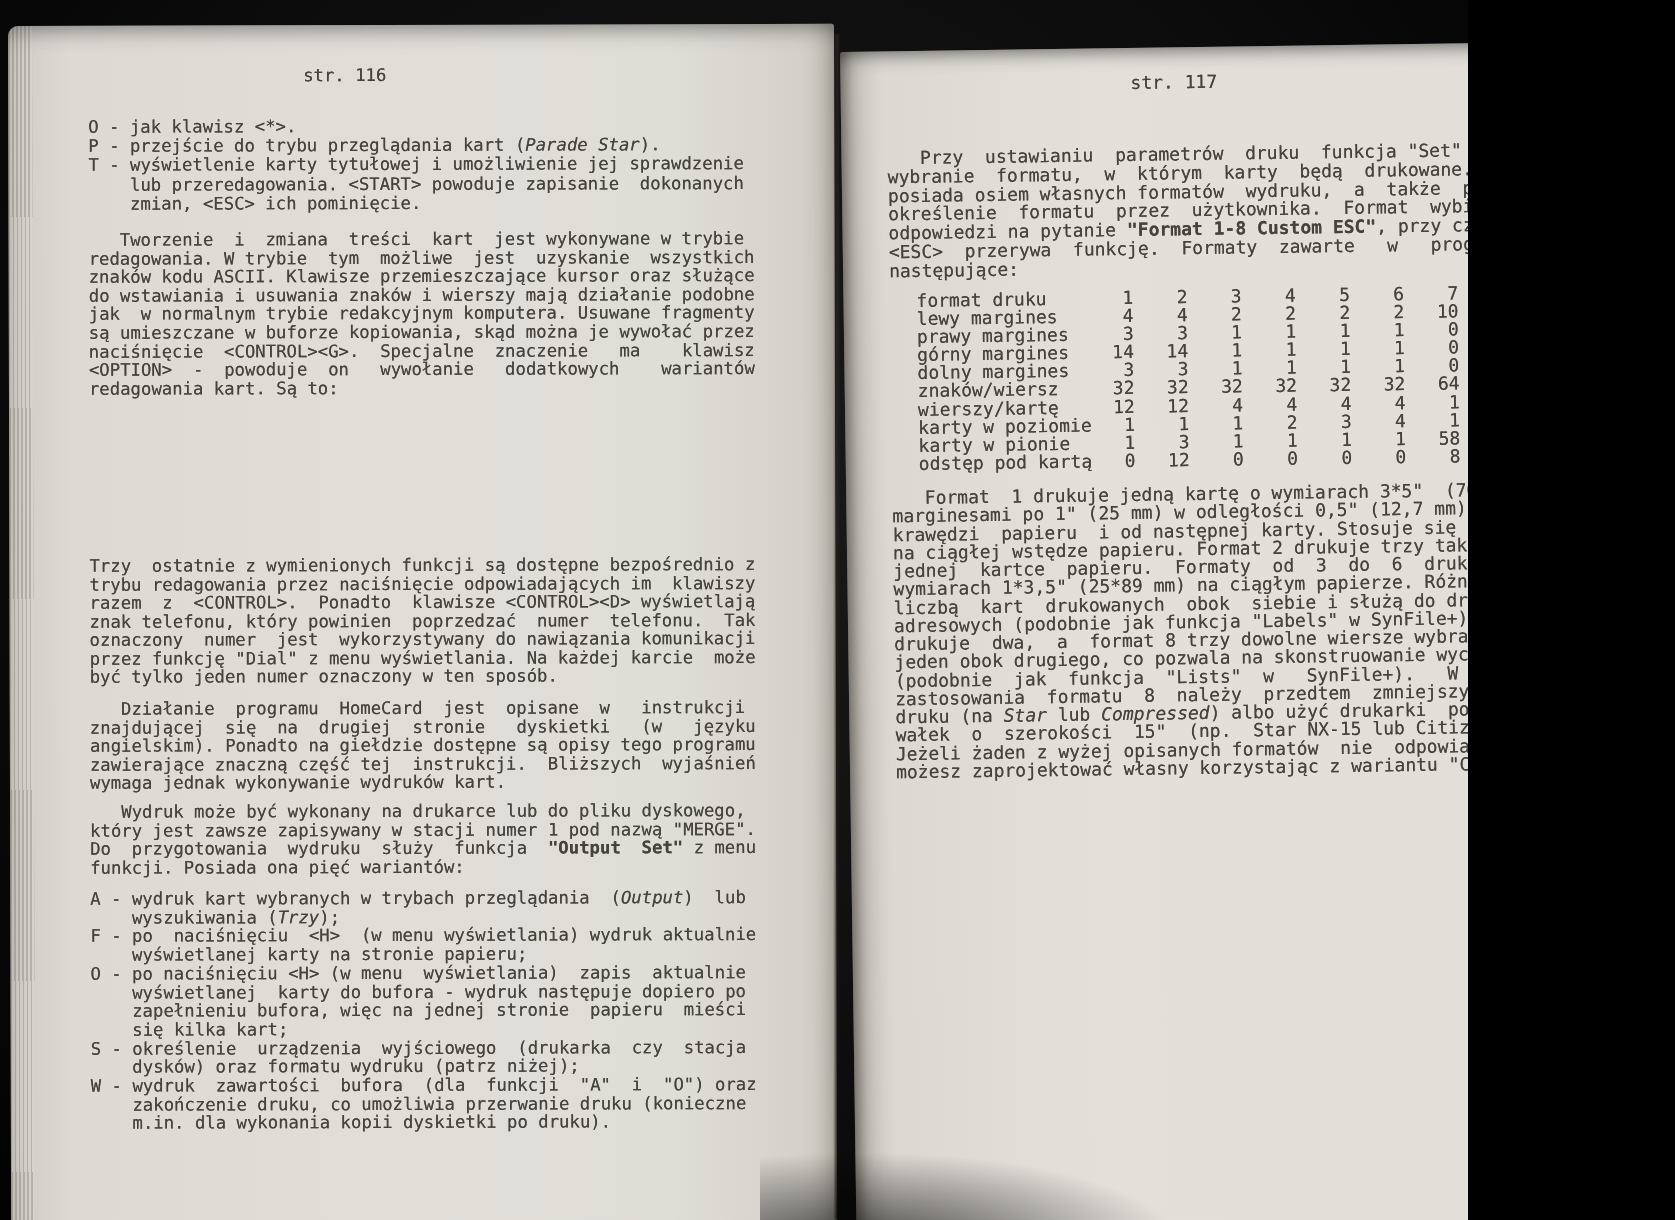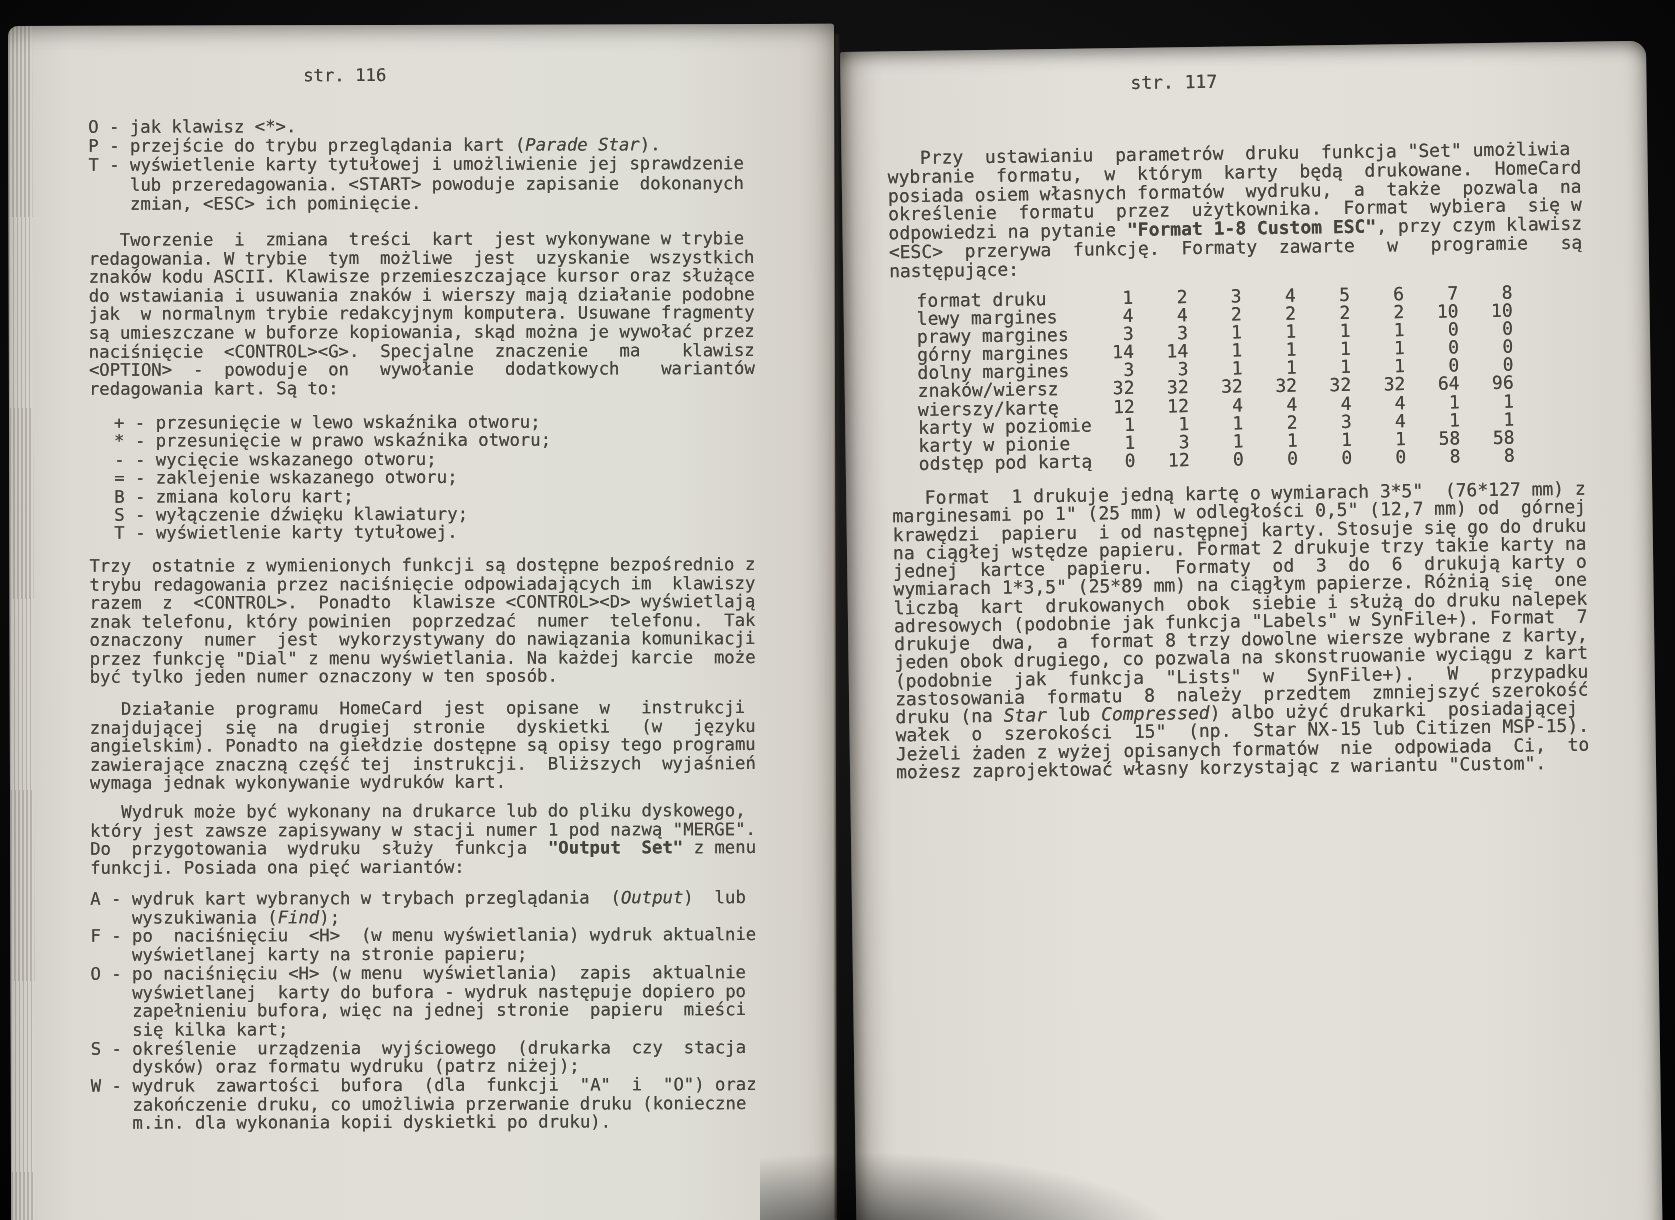--- a/index.html
+++ b/index.html
@@ -1,17 +1,17 @@
 <!DOCTYPE html>
 <html><head>
 <meta charset="utf-8">
 <style>
   html,body{margin:0;padding:0;background:#000;}
   .stage{
-    position:relative;width:1675px;height:1220px;overflow:hidden;
+    position:relative;width:1468px;height:1220px;overflow:hidden;
     background:radial-gradient(ellipse at 50% 40%, #1a1a1a 0%, #0a0a0a 70%, #020202 100%);
     font-family:"DejaVu Sans Mono", monospace;
   }
   .page{position:absolute;color:#45433c;}
   .page-left{
     left:8px;top:26px;width:826px;height:1240px;
     transform:rotate(-0.15deg);transform-origin:top left;
     background:linear-gradient(to right,#c3c0ba 0px,#d3d0ca 20px,#dddad4 62px,#e1ded8 45%,#deddd6 80%,#d3cfc8 99%);
     border-radius:10px 3px 0 0;
     box-shadow:inset 0 18px 22px -14px rgba(0,0,0,.38),
@@ -82,45 +82,38 @@
     zmian, &lt;ESC&gt; ich pominięcie.</pre>
     <pre class="b-para1">   Tworzenie  i  zmiana  treści  kart  jest wykonywane w trybie
 redagowania. W trybie  tym  możliwe  jest  uzyskanie  wszystkich
 znaków kodu ASCII. Klawisze przemieszczające kursor oraz służące
 do wstawiania i usuwania znaków i wierszy mają działanie podobne
 jak  w normalnym trybie redakcyjnym komputera. Usuwane fragmenty
 są umieszczane w buforze kopiowania, skąd można je wywołać przez
 naciśnięcie  &lt;CONTROL&gt;&lt;G&gt;.  Specjalne  znaczenie   ma    klawisz
 &lt;OPTION&gt;  -  powoduje  on   wywołanie   dodatkowych    wariantów
 redagowania kart. Są to:</pre>
-    <pre class="b-optlist">+ - przesunięcie w lewo wskaźnika otworu;
-* - przesunięcie w prawo wskaźnika otworu;
-- - wycięcie wskazanego otworu;
-= - zaklejenie wskazanego otworu;
-B - zmiana koloru kart;
-S - wyłączenie dźwięku klawiatury;
-T - wyświetlenie karty tytułowej.</pre>
     <pre class="b-trzy">Trzy  ostatnie z wymienionych funkcji są dostępne bezpośrednio z
 trybu redagowania przez naciśnięcie odpowiadających im  klawiszy
 razem  z  &lt;CONTROL&gt;.  Ponadto  klawisze &lt;CONTROL&gt;&lt;D&gt; wyświetlają
 znak telefonu, który powinien  poprzedzać  numer  telefonu.  Tak
 oznaczony  numer  jest  wykorzystywany do nawiązania komunikacji
 przez funkcję "Dial" z menu wyświetlania. Na każdej karcie  może
 być tylko jeden numer oznaczony w ten sposób.</pre>
     <pre class="b-dzial">   Działanie  programu  HomeCard  jest  opisane  w   instrukcji
 znajdującej  się  na  drugiej  stronie   dyskietki   (w   języku
 angielskim). Ponadto na giełdzie dostępne są opisy tego programu
 zawierające znaczną część tej  instrukcji.  Bliższych  wyjaśnień
 wymaga jednak wykonywanie wydruków kart.</pre>
     <pre class="b-wydruk">   Wydruk może być wykonany na drukarce lub do pliku dyskowego,
 który jest zawsze zapisywany w stacji numer 1 pod nazwą "MERGE".
 Do  przygotowania  wydruku  służy  funkcja  <b>"Output  Set"</b> z menu
 funkcji. Posiada ona pięć wariantów:</pre>
     <pre class="b-var">A - wydruk kart wybranych w trybach przeglądania  (<i>Output</i>)  lub
-    wyszukiwania (<i>Find</i>);
+    wyszukiwania (<i>Trzy</i>);
 F - po  naciśnięciu  &lt;H&gt;  (w menu wyświetlania) wydruk aktualnie
     wyświetlanej karty na stronie papieru;
 O - po naciśnięciu &lt;H&gt; (w menu  wyświetlania)  zapis  aktualnie
     wyświetlanej  karty do bufora - wydruk następuje dopiero po
     zapełnieniu bufora, więc na jednej stronie  papieru  mieści
     się kilka kart;
 S - określenie  urządzenia  wyjściowego  (drukarka  czy  stacja
     dysków) oraz formatu wydruku (patrz niżej);
 W - wydruk  zawartości  bufora  (dla  funkcji  "A"  i  "O") oraz
     zakończenie druku, co umożliwia przerwanie druku (konieczne

